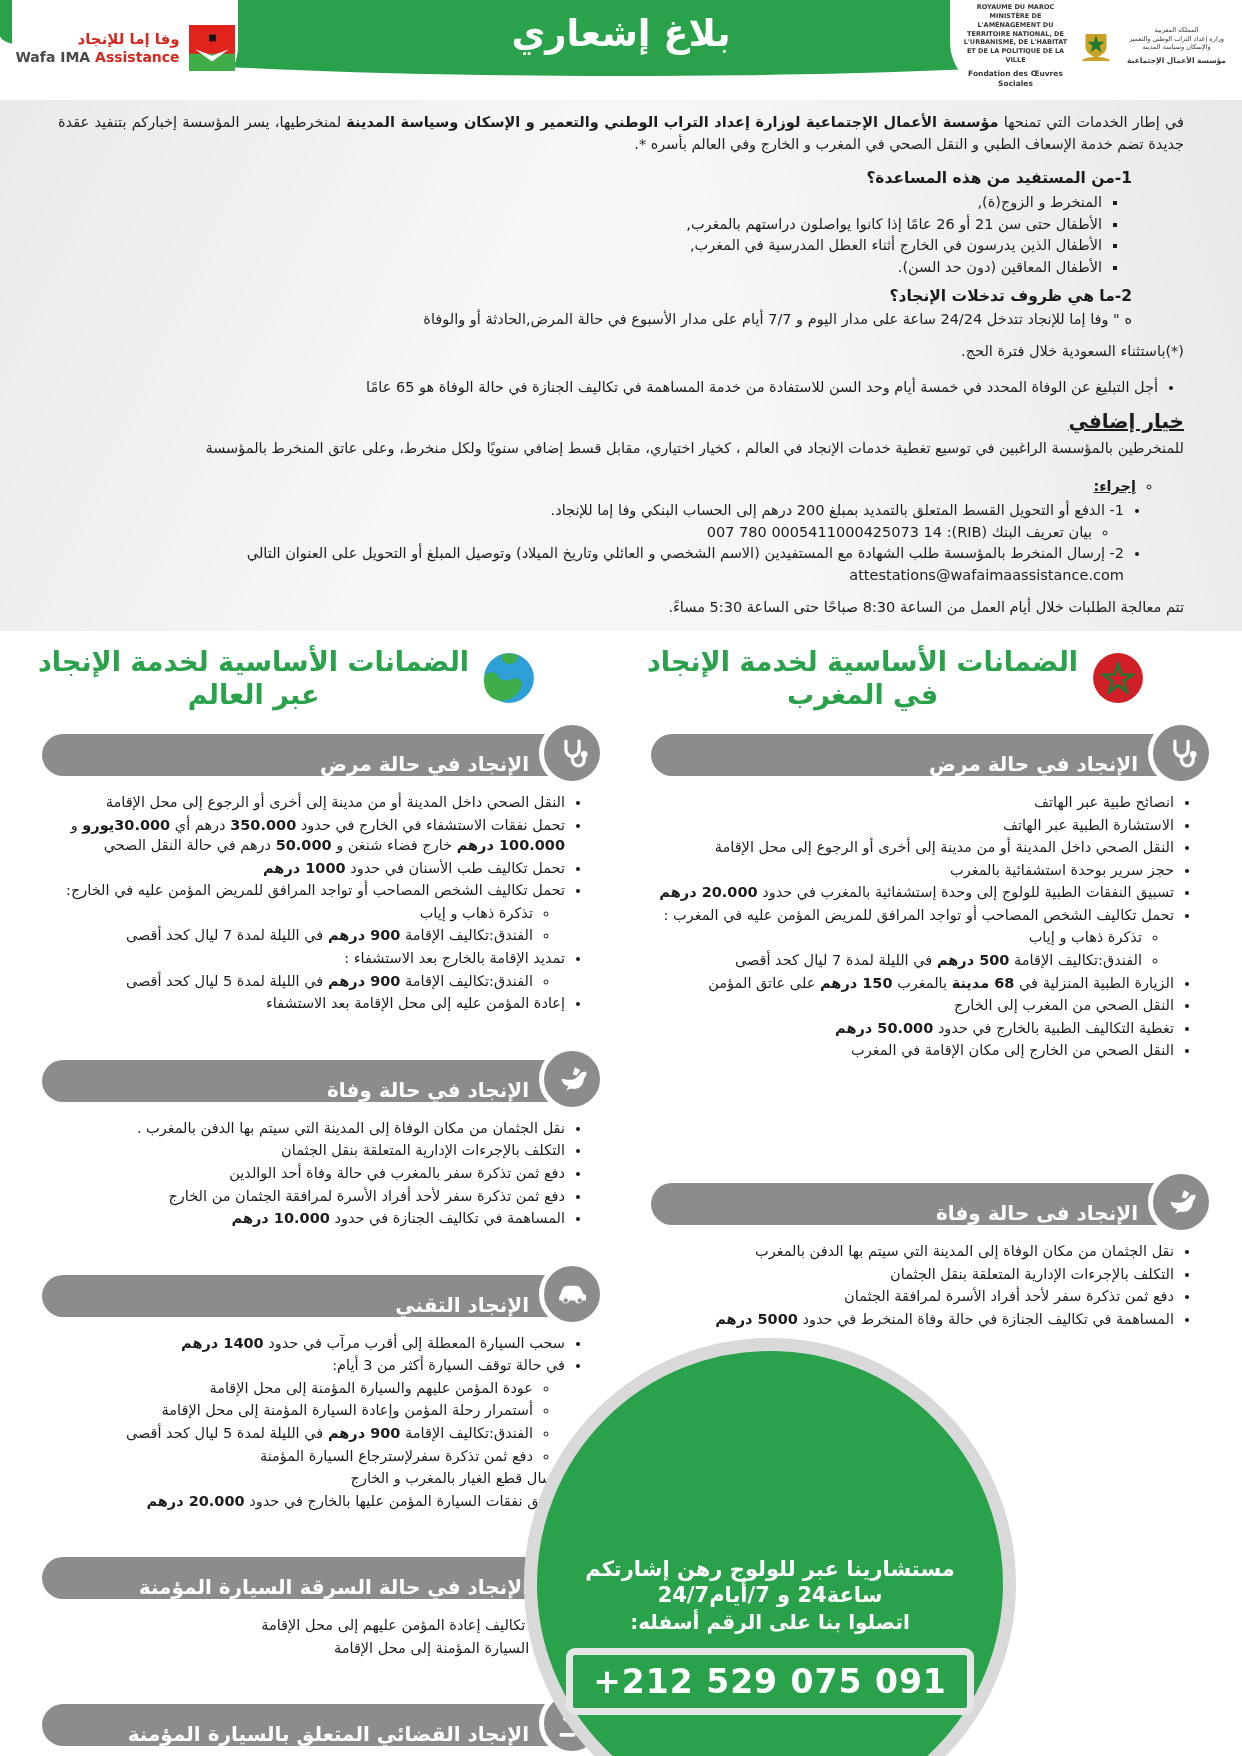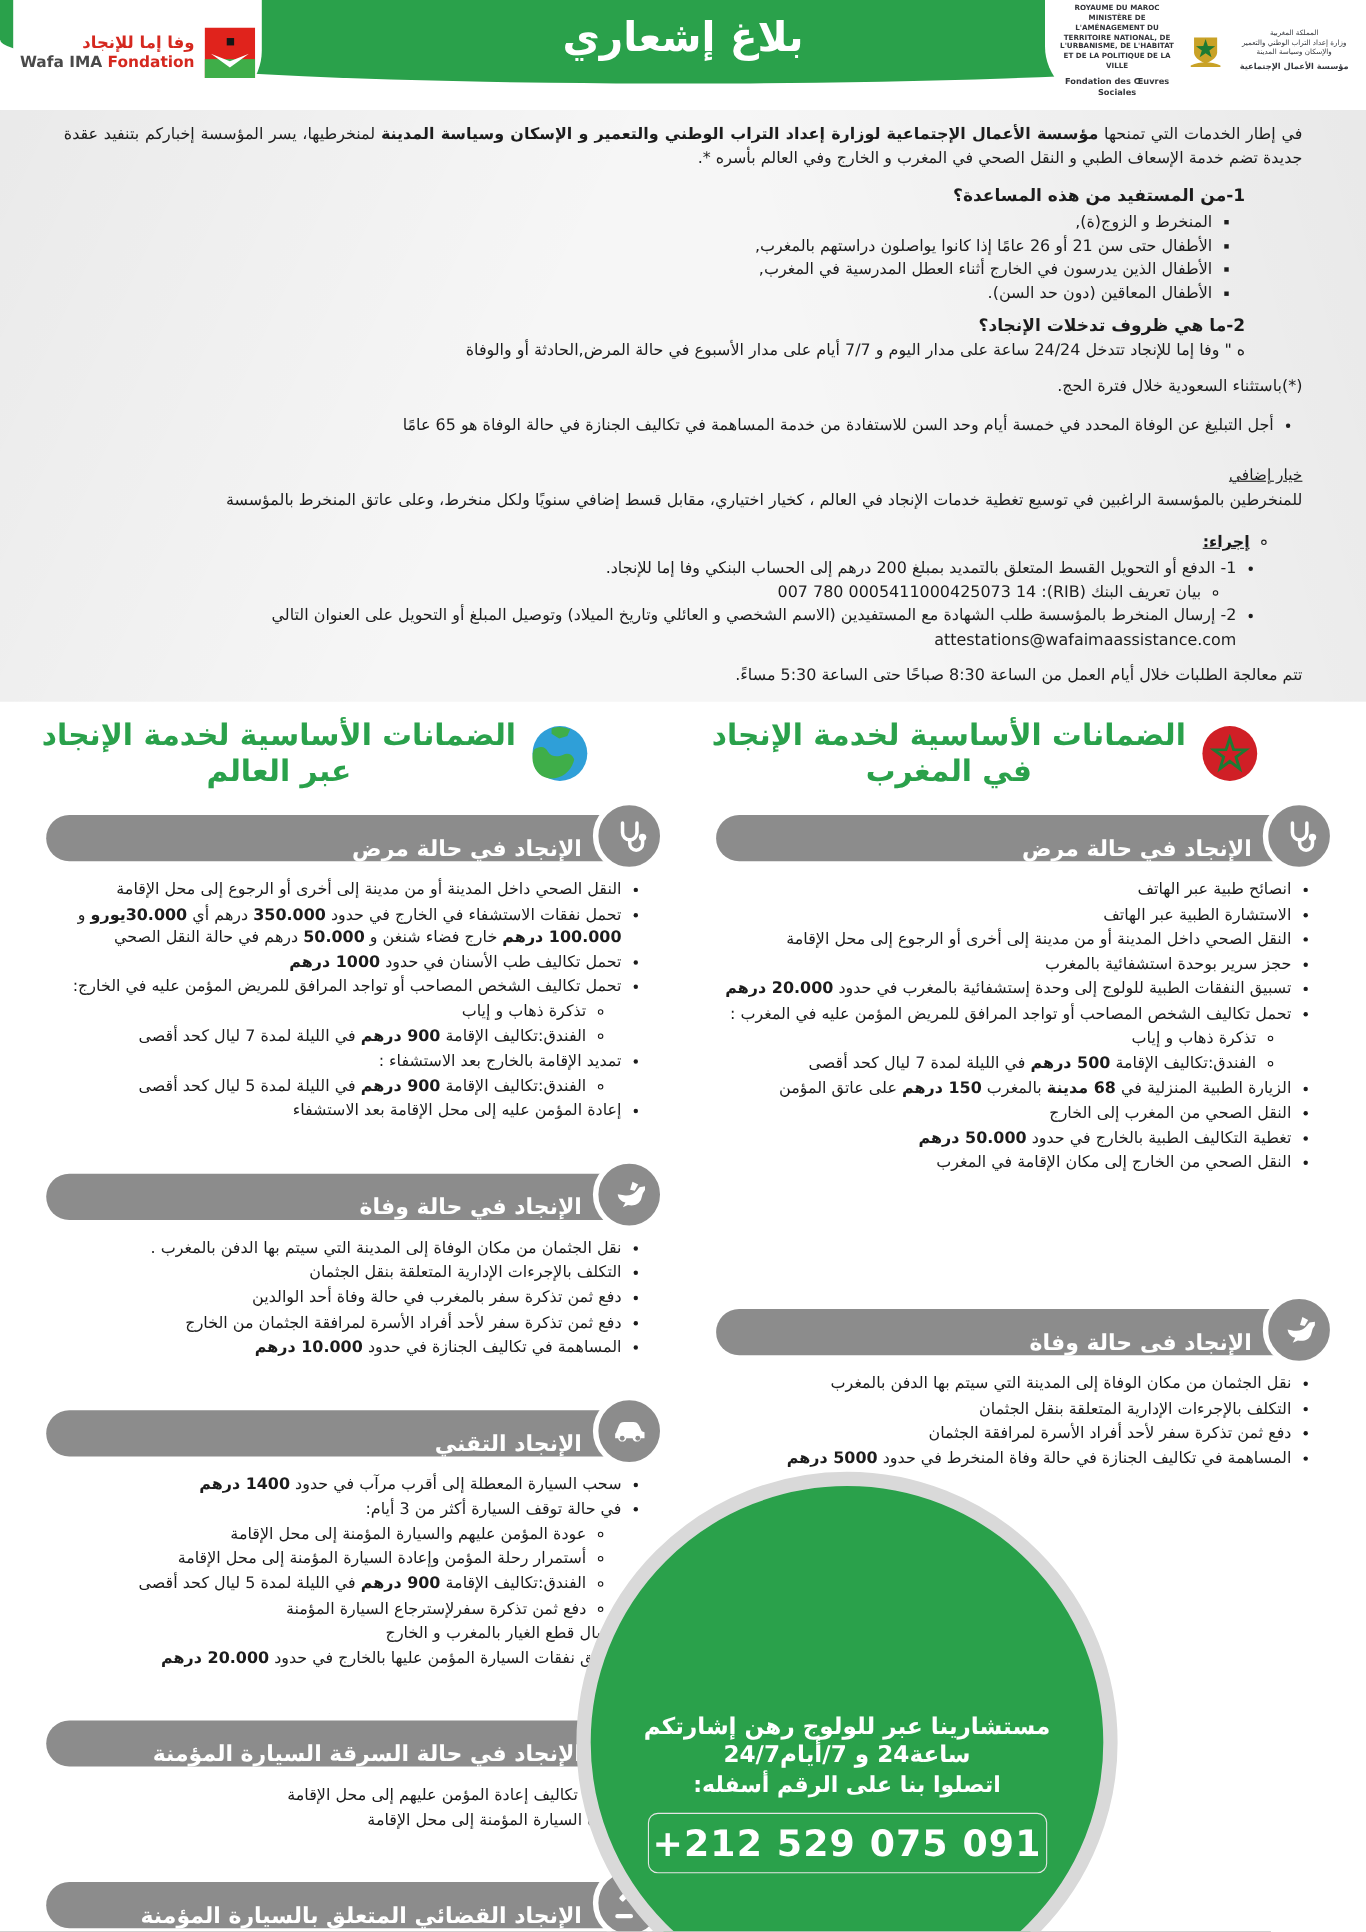--- a/index.html
+++ b/index.html
@@ -40,21 +40,21 @@
       linear-gradient(255deg, rgba(0,0,0,0.055), rgba(0,0,0,0) 42%),
       #f6f6f6;
   }
   .intro{text-align:justify;margin-bottom:11px;}
   .qa{margin-right:52px;}
   .q-title{font-size:15.5px;font-weight:bold;margin-top:6px;}
   .square-list{list-style:square;padding-right:30px;margin:2px 0 6px;}
   .q-line{margin:1px 0 10px;}
   .note{margin:4px 0 14px;}
   .dot-list{list-style:disc;padding-right:26px;margin:0 0 4px;}
-  .u-title{text-decoration:underline;font-weight:normal;font-size:14px;margin:24px 0 2px;}
+  .u-title{text-decoration:underline;font-weight:bold;font-size:20px;margin:8px 0 2px;}
   .opt-text{margin-bottom:16px;}
   .circle-list{list-style:circle;padding-right:48px;}
   .u-title2{text-decoration:underline;font-weight:bold;}
   .proc-items{padding-right:60px;margin-top:2px;}
   .sub{list-style:circle;padding-right:32px;}
   .processing{margin:10px 0 8px;}
   
   .columns{display:flex;align-items:flex-start;padding:14px 12px 0;background:#fff;}
   .col{width:50%;padding:0 26px;}
   .col-head{display:flex;align-items:center;justify-content:flex-end;gap:14px;margin-bottom:22px;}
@@ -72,21 +72,21 @@
   .col-morocco .guarantee-section + .guarantee-section{margin-top:122px;}
   
   .contact-circle{
     position:absolute;left:524px;top:1338px;width:492px;height:492px;border-radius:50%;
     background:var(--green);border:13px solid #d9d9d9;color:#fff;text-align:center;
     padding-top:206px;z-index:6;font-weight:bold;
   }
   .c1{font-size:21px;}
   .c2{font-size:21px;margin-top:2px;}
   .c3{font-size:20px;margin-top:3px;}
-  .phone-box{direction:ltr;margin:14px auto 0;width:363px;border:1px solid #e5e5e5;border-radius:9px;
+  .phone-box{direction:ltr;margin:14px auto 0;width:408px;border:7px solid #e5e5e5;border-radius:9px;
     font-size:33px;font-weight:bold;padding:7px 0;letter-spacing:1px;}
   b{font-weight:bold;}
 </style>
 </head>
 <body>
 
 <div class="page">
 
   <header class="header">
     <div class="green-band"></div>
@@ -96,21 +96,21 @@
       <span class="wafa-mark">
         <svg viewBox="0 0 48 48">
             <rect width="48" height="48" fill="#e0231c"></rect>
             <rect y="30" width="48" height="18" fill="#3fae49"></rect>
             <path d="M6 25l18 13 18-13-18 7z" fill="#fff"></path>
             <rect x="21" y="10" width="7" height="7" fill="#151515"></rect>
           </svg>
       </span>
       <span class="wafa-words">
         <span class="wafa-ar">وفا إما للإنجاد</span>
-        <span class="wafa-latin"><span>Wafa IMA</span> <span class="ass">Fondation</span></span>
+        <span class="wafa-latin"><span>Wafa IMA</span> <span class="ass">Assistance</span></span>
       </span>
     </div>
 
     <div class="logo-pill pill-right">
       <div class="min-ar">
         <div>المملكة المغربية</div>
         <div>وزارة إعداد التراب الوطني والتعمير والإسكان وسياسة المدينة</div>
         <div class="min-last">مؤسسة الأعمال الإجتماعية</div>
       </div>
       <span class="crest">

